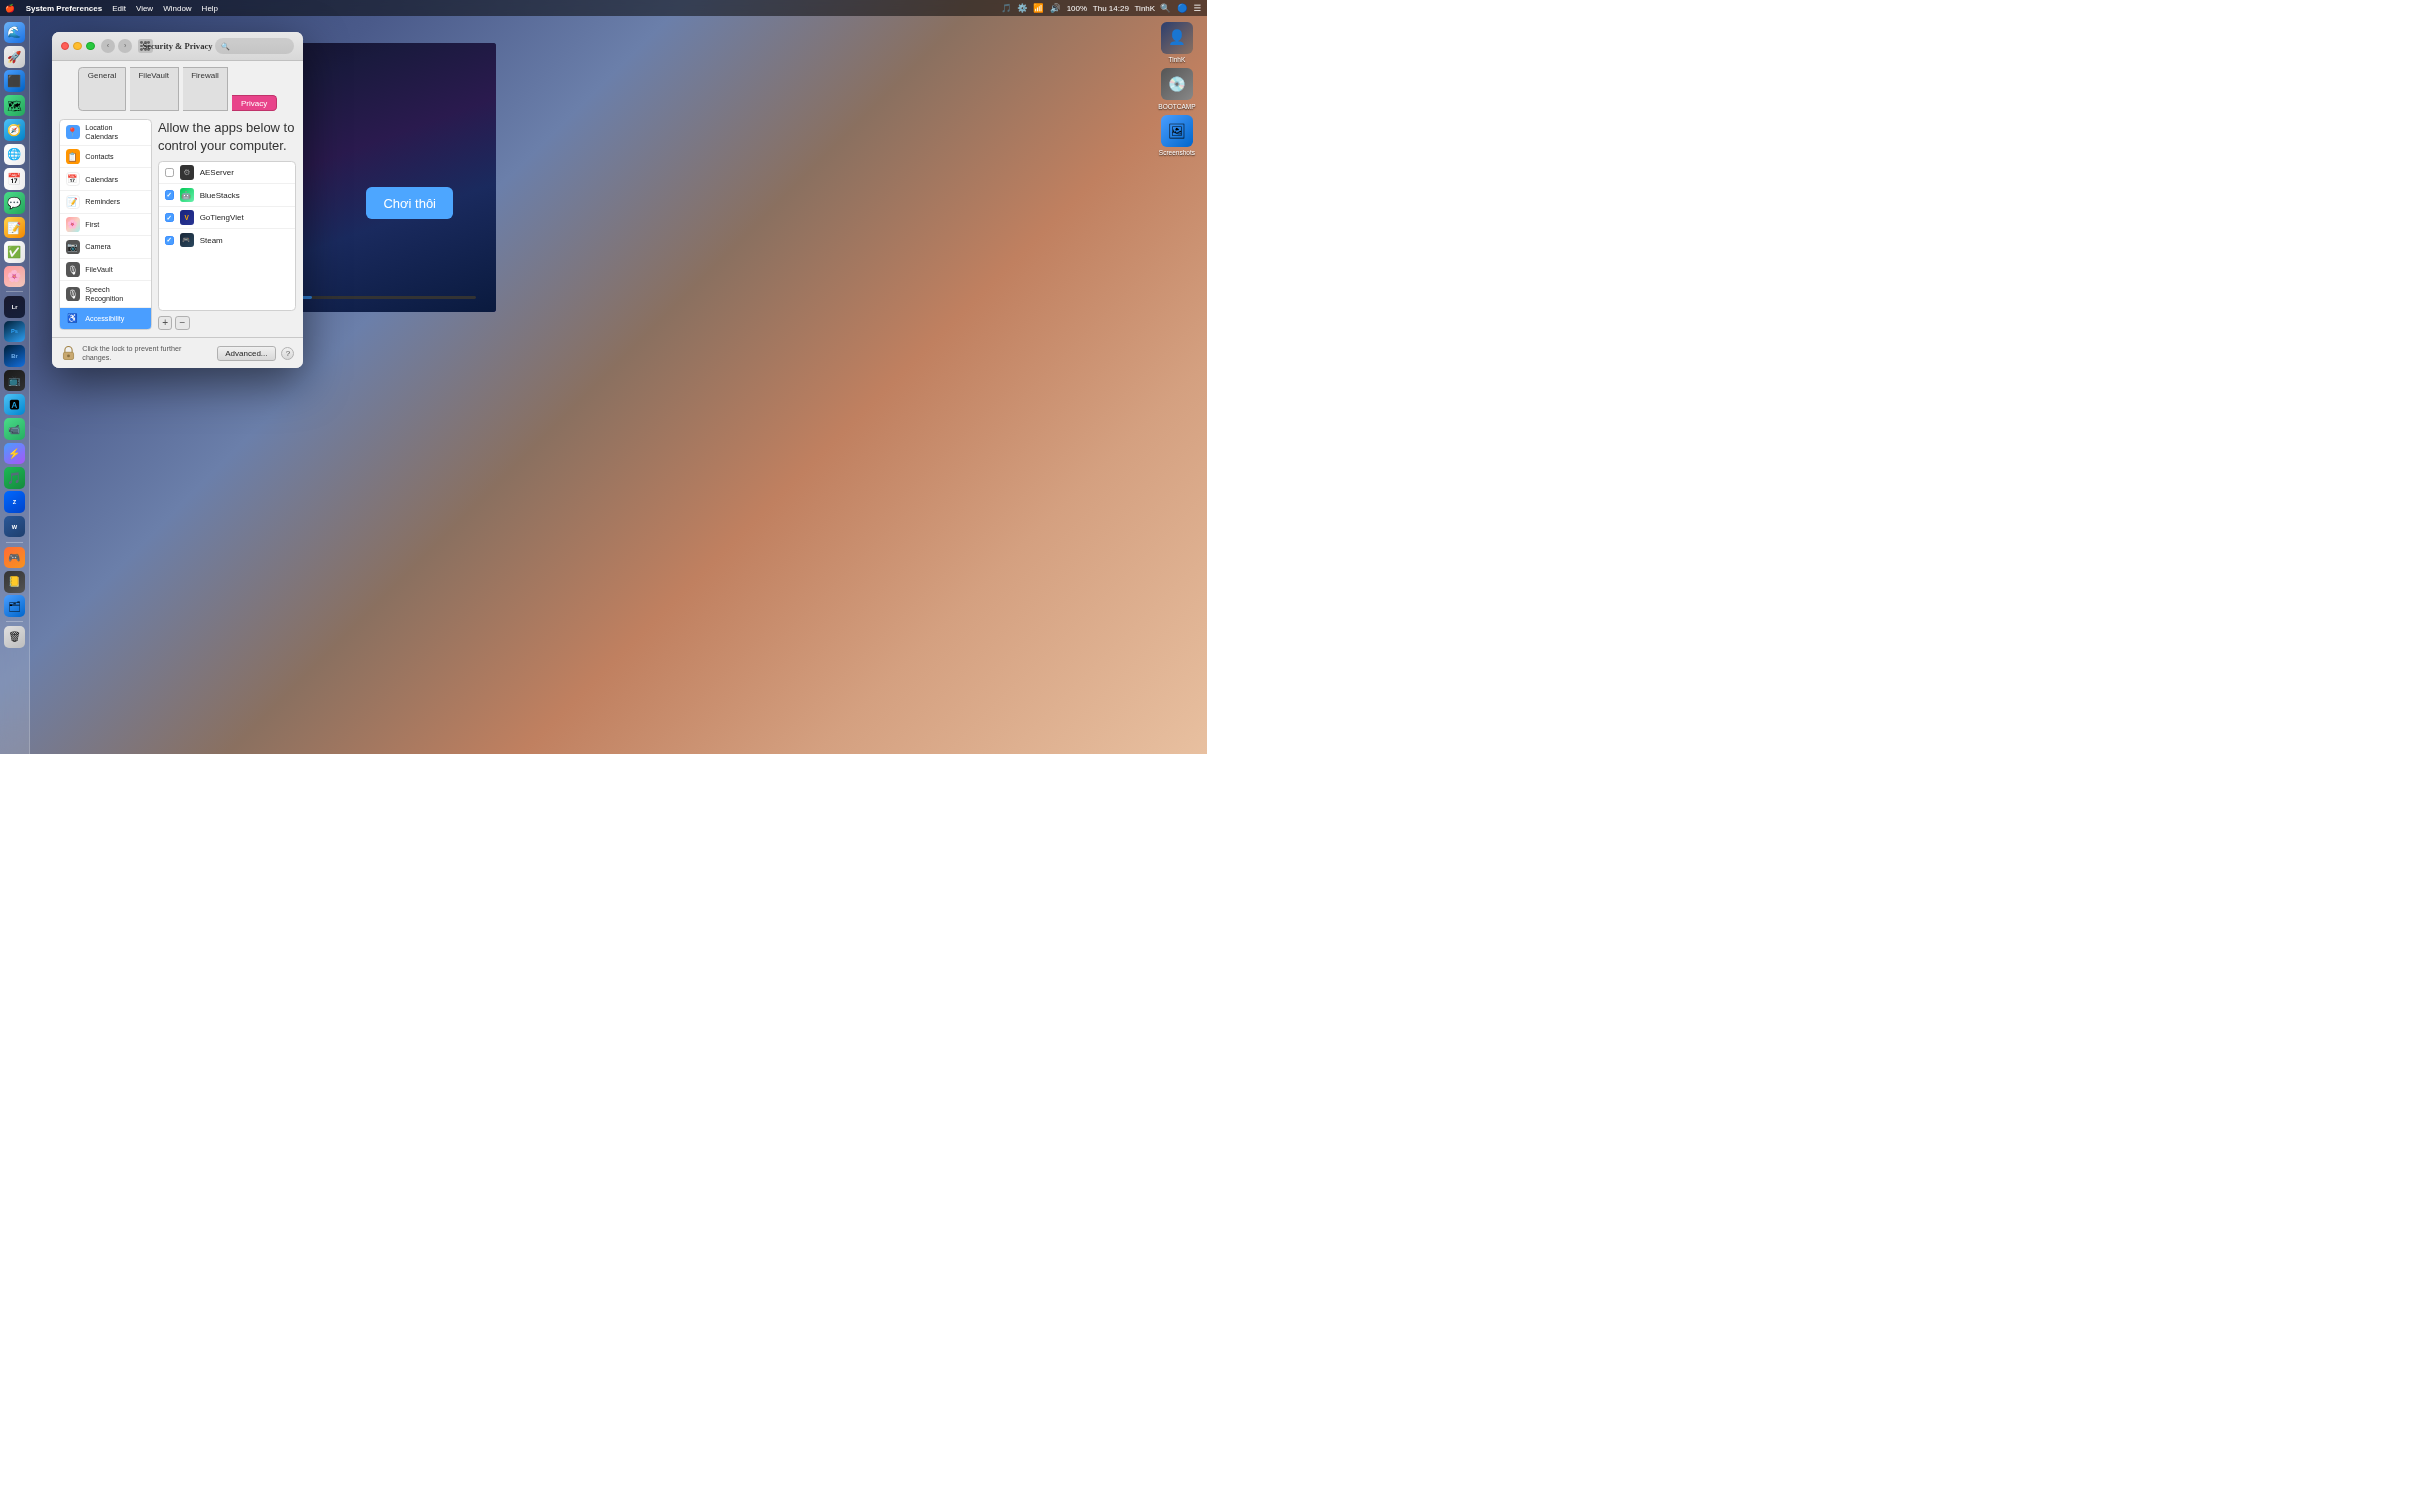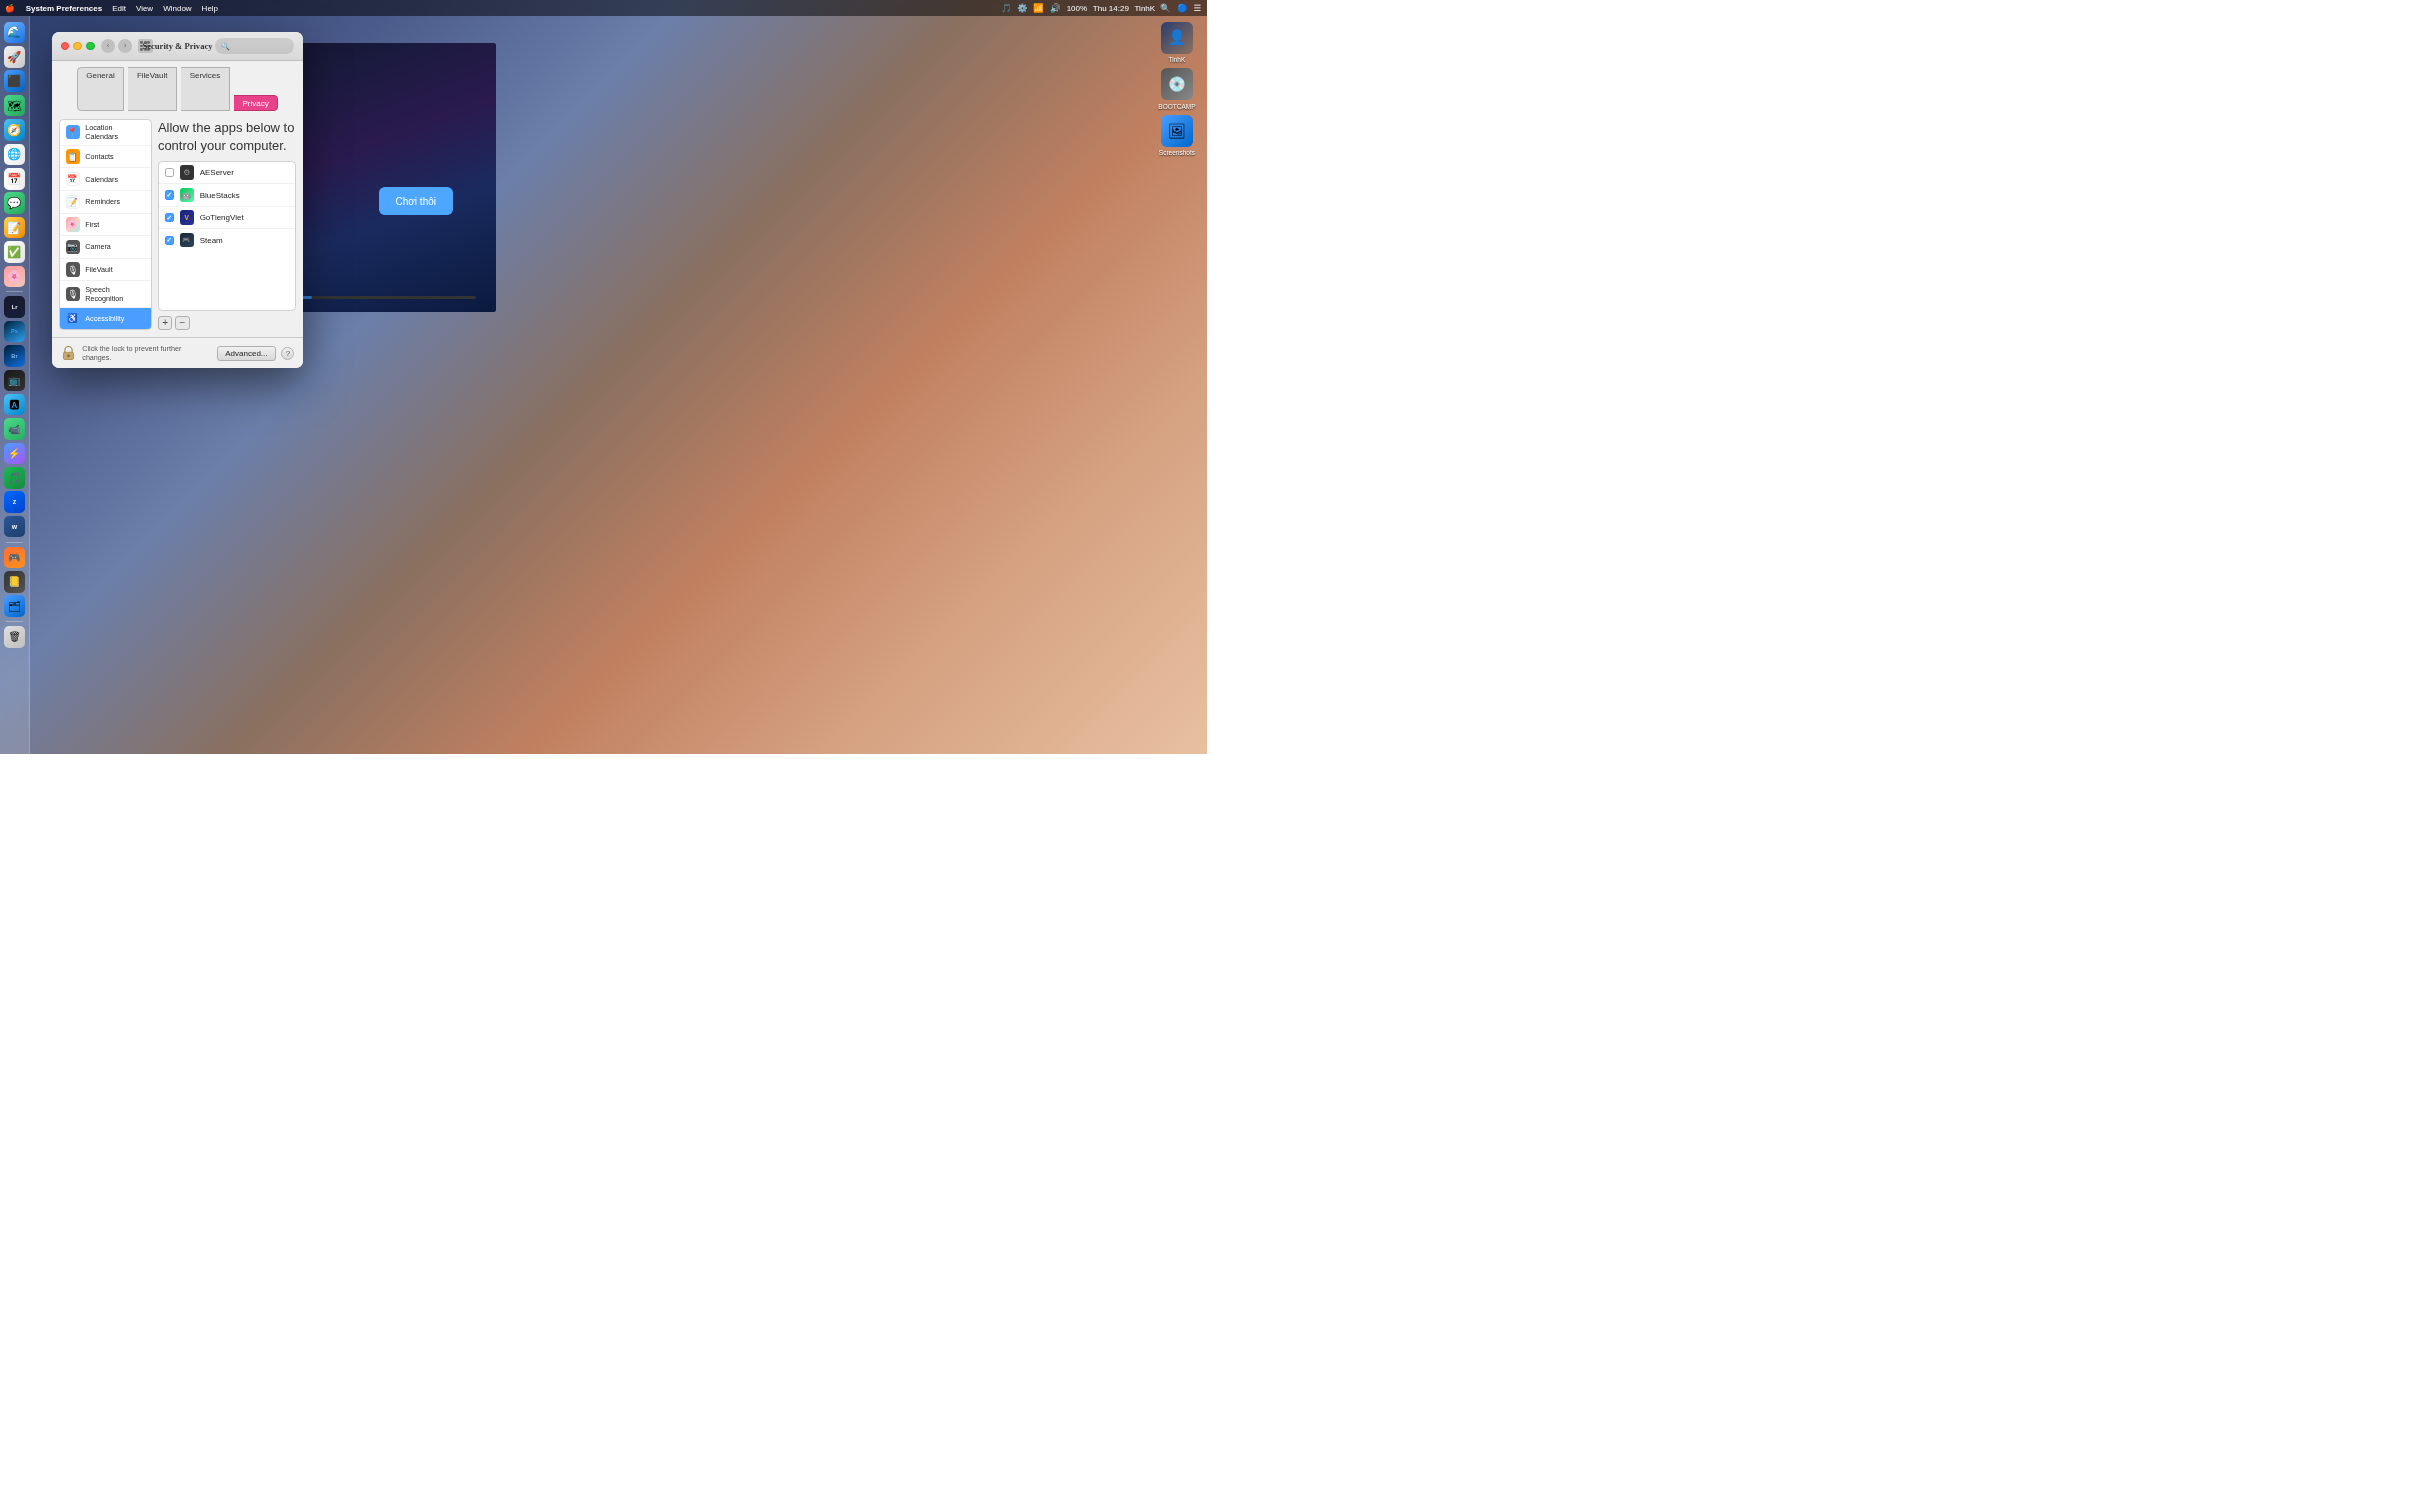--- a/index.html
+++ b/index.html
@@ -68,21 +68,21 @@
 
     .choi-thoi-btn {
       position: absolute;
       top: 144px;
       right: 43px;
       background: #4da6ff;
       color: white;
       border: none;
       border-radius: 5.7px;
       padding: 8.6px 17px;
-      font-size: 10px;
+      font-size: 13px;
       font-weight: 500;
       cursor: pointer;
     }
 
     
     .menubar {
       position: absolute;
       top: 0;
       left: 0;
       width: 100%;
@@ -699,21 +699,21 @@
       <span class="window-title">Security &amp; Privacy</span>
       <div class="search-box">
         <span class="search-icon-sm">🔍</span>
         <input class="search-input" type="text" style="">
       </div>
     </div>
 
     <div class="tabs">
       <div class="tab">General</div>
       <div class="tab">FileVault</div>
-      <div class="tab">Services</div>
+      <div class="tab">Firewall</div>
       <div class="tab active">Privacy</div>
     </div>
 
     <div class="window-body">
 
       <div class="sidebar-list">
         <div class="sidebar-item">
           <div class="sidebar-item-icon icon-location">📍</div>
           <span>Location Calendars</span>
         </div>

